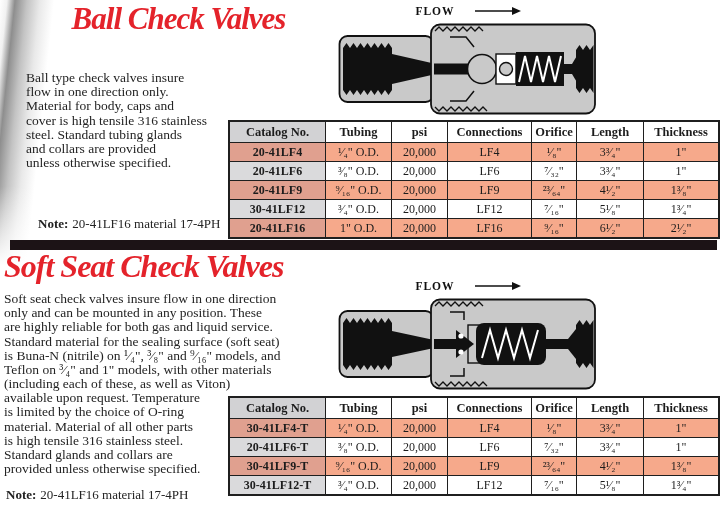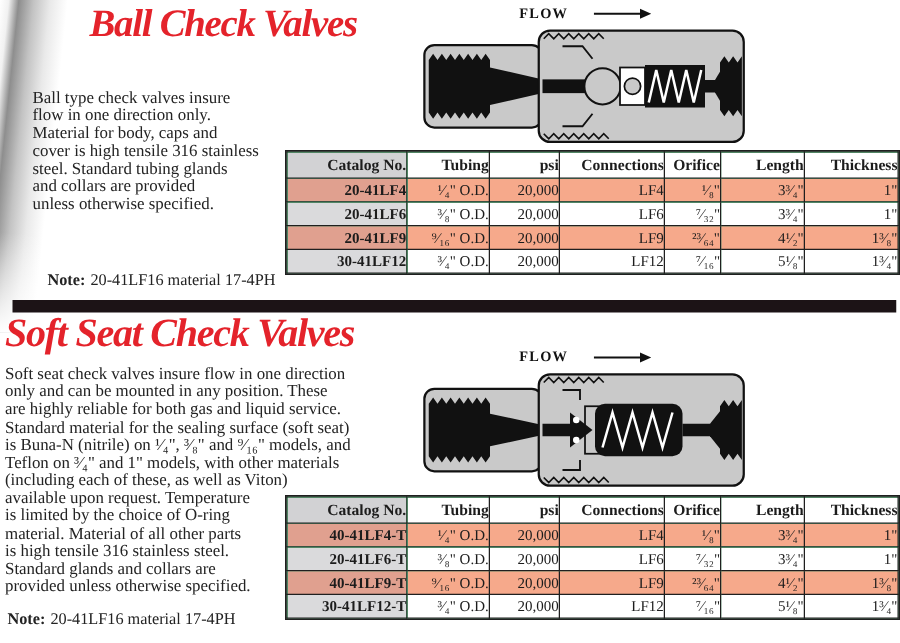--- a/index.html
+++ b/index.html
@@ -40,21 +40,21 @@
   #ball-diagram{left:338px; top:3px;}
   #soft-diagram{left:338px; top:278px;}
   .flow-row{
     display:flex; align-items:center; justify-content:center; gap:20px;
     height:16px; margin-bottom:4px; font-size:11.5px; font-weight:bold;
     letter-spacing:1px; color:#111;
   }
   
   .spec-table{
     position:absolute; left:229px; border-collapse:collapse; table-layout:fixed; width:489px;
-    font-size:12px; text-align:right; background:#86efac;
+    font-size:12px; text-align:center; background:#0f766e;
   }
   #ball-table{top:121px;}
   #soft-table{top:397px;}
   .spec-table th,.spec-table td{border:1px solid #1f1f1f; padding:0; overflow:hidden; white-space:nowrap;}
   .spec-table th{height:20px; font-size:12.5px; font-weight:bold; background:#ffffff;}
   .spec-table th.cat{background:#d2d2d4;}
   .spec-table td{height:18px;}
   .spec-table tr.odd  td{background:#f6a98b;}
   .spec-table tr.even td{background:#ffffff;}
   .spec-table td.cat{font-weight:bold;}
@@ -157,20 +157,29 @@
           <td>1³⁄₈"</td>
         </tr>
         <tr class="even">
           <td class="cat">30-41LF12</td>
           <td>³⁄₄" O.D.</td>
           <td>20,000</td>
           <td>LF12</td>
           <td>⁷⁄₁₆"</td>
           <td>5¹⁄₈"</td>
           <td>1³⁄₄"</td>
+        </tr>
+        <tr class="odd">
+          <td class="cat">20-41LF16</td>
+          <td>1" O.D.</td>
+          <td>20,000</td>
+          <td>LF16</td>
+          <td>⁹⁄₁₆"</td>
+          <td>6¹⁄₂"</td>
+          <td>2¹⁄₂"</td>
         </tr>
       </tbody>
     </table>
 
   <div id="ball-note" class="note">
     <b>Note:</b><span>20-41LF16 material 17-4PH</span>
   </div>
 
   <div class="divider"></div>
 
@@ -235,39 +244,39 @@
           <th>Tubing</th>
           <th>psi</th>
           <th>Connections</th>
           <th>Orifice</th>
           <th>Length</th>
           <th>Thickness</th>
         </tr>
       </thead>
       <tbody>
         <tr class="odd">
-          <td class="cat">40-41LF4-T</td>
+          <td class="cat">30-41LF4-T</td>
           <td>¹⁄₄" O.D.</td>
           <td>20,000</td>
           <td>LF4</td>
           <td>¹⁄₈"</td>
           <td>3³⁄₄"</td>
           <td>1"</td>
         </tr>
         <tr class="even">
           <td class="cat">20-41LF6-T</td>
           <td>³⁄₈" O.D.</td>
           <td>20,000</td>
           <td>LF6</td>
           <td>⁷⁄₃₂"</td>
           <td>3³⁄₄"</td>
           <td>1"</td>
         </tr>
         <tr class="odd">
-          <td class="cat">40-41LF9-T</td>
+          <td class="cat">30-41LF9-T</td>
           <td>⁹⁄₁₆" O.D.</td>
           <td>20,000</td>
           <td>LF9</td>
           <td>²³⁄₆₄"</td>
           <td>4¹⁄₂"</td>
           <td>1³⁄₈"</td>
         </tr>
         <tr class="even">
           <td class="cat">30-41LF12-T</td>
           <td>³⁄₄" O.D.</td>

